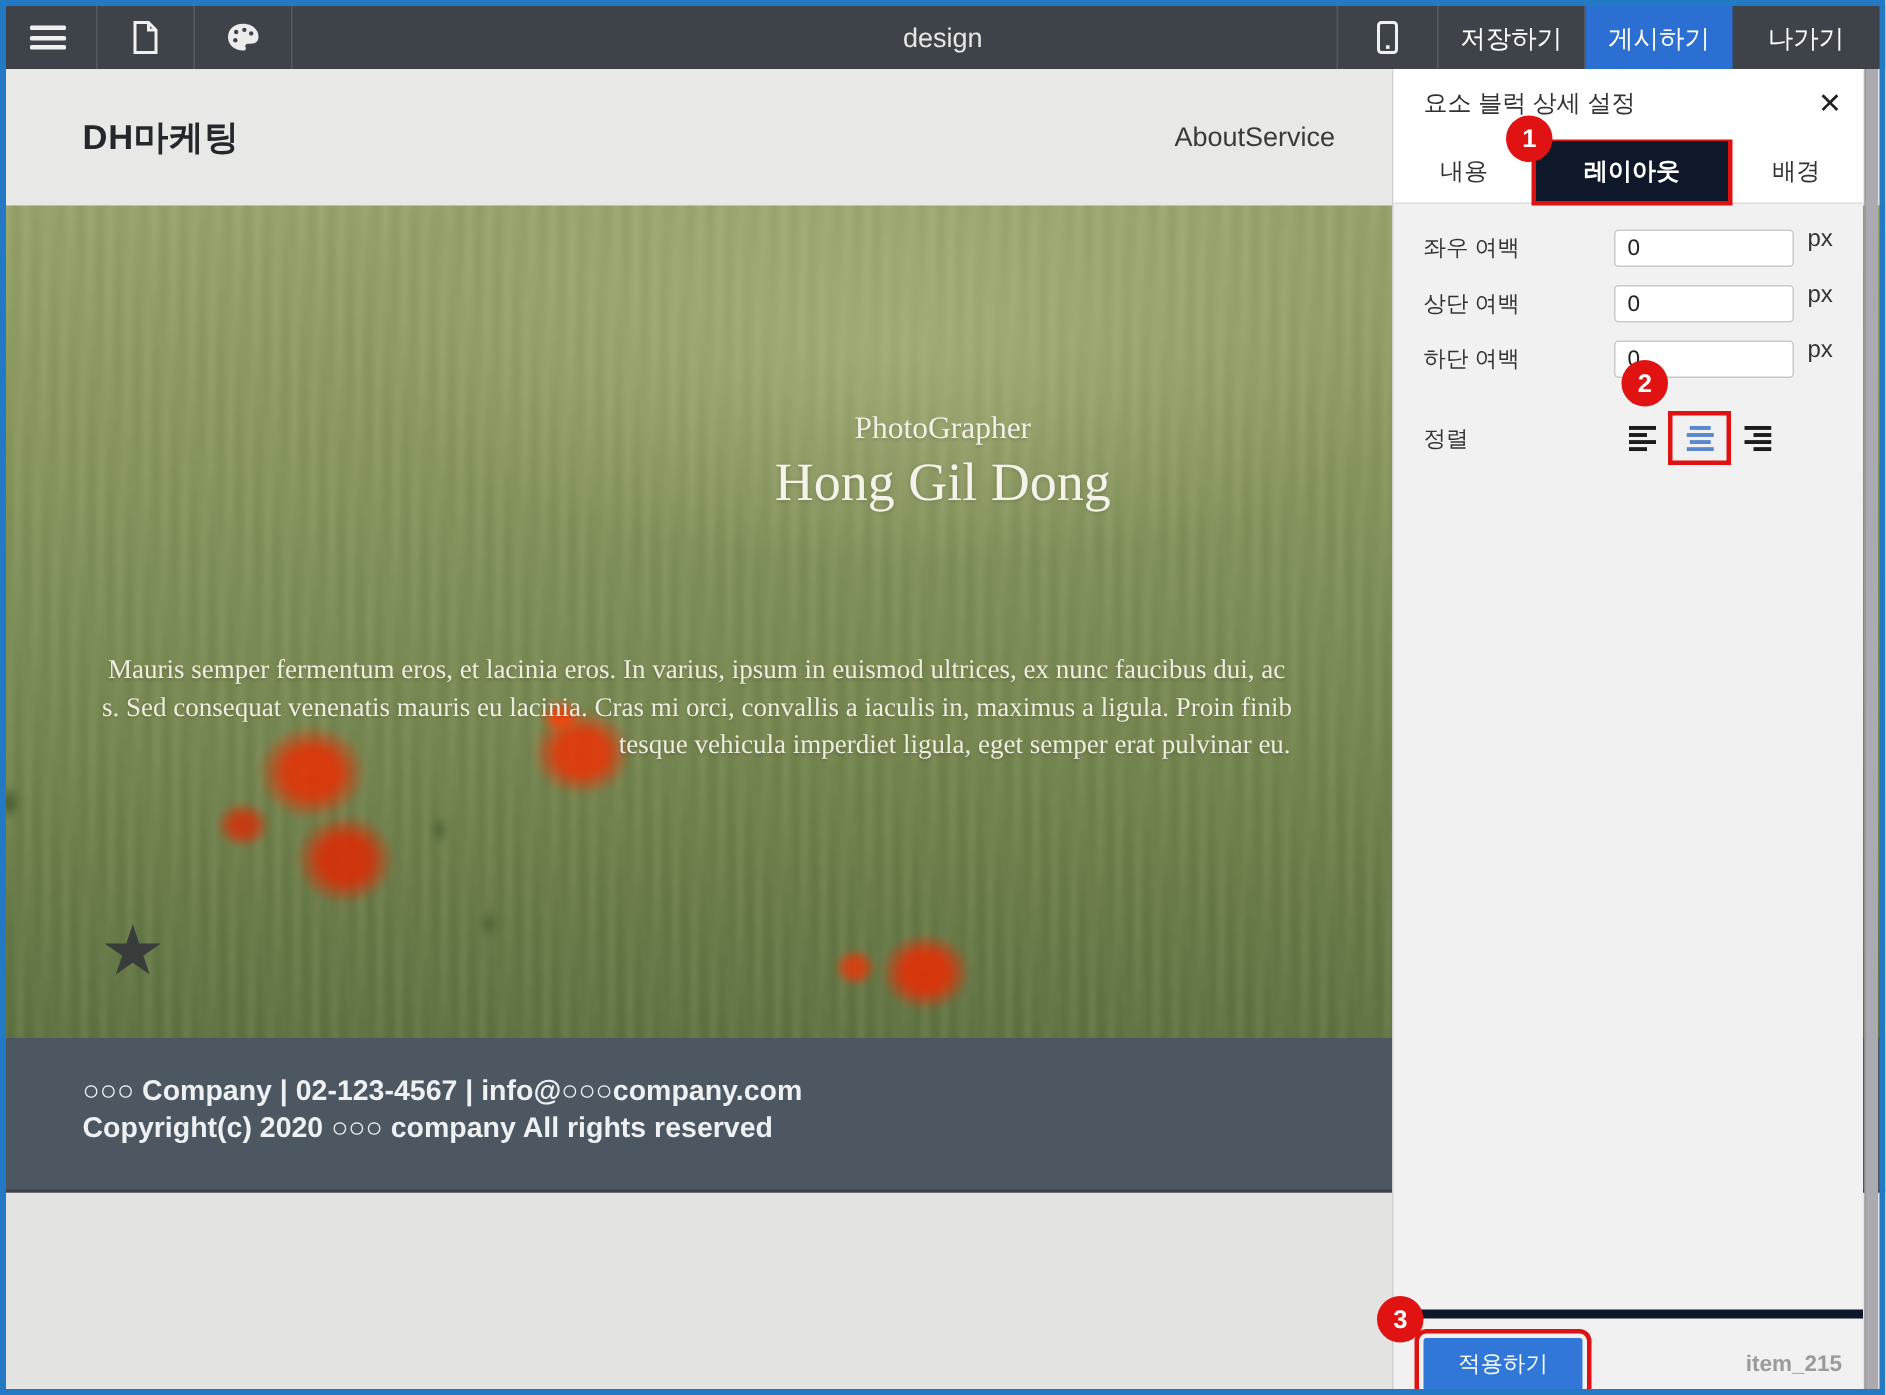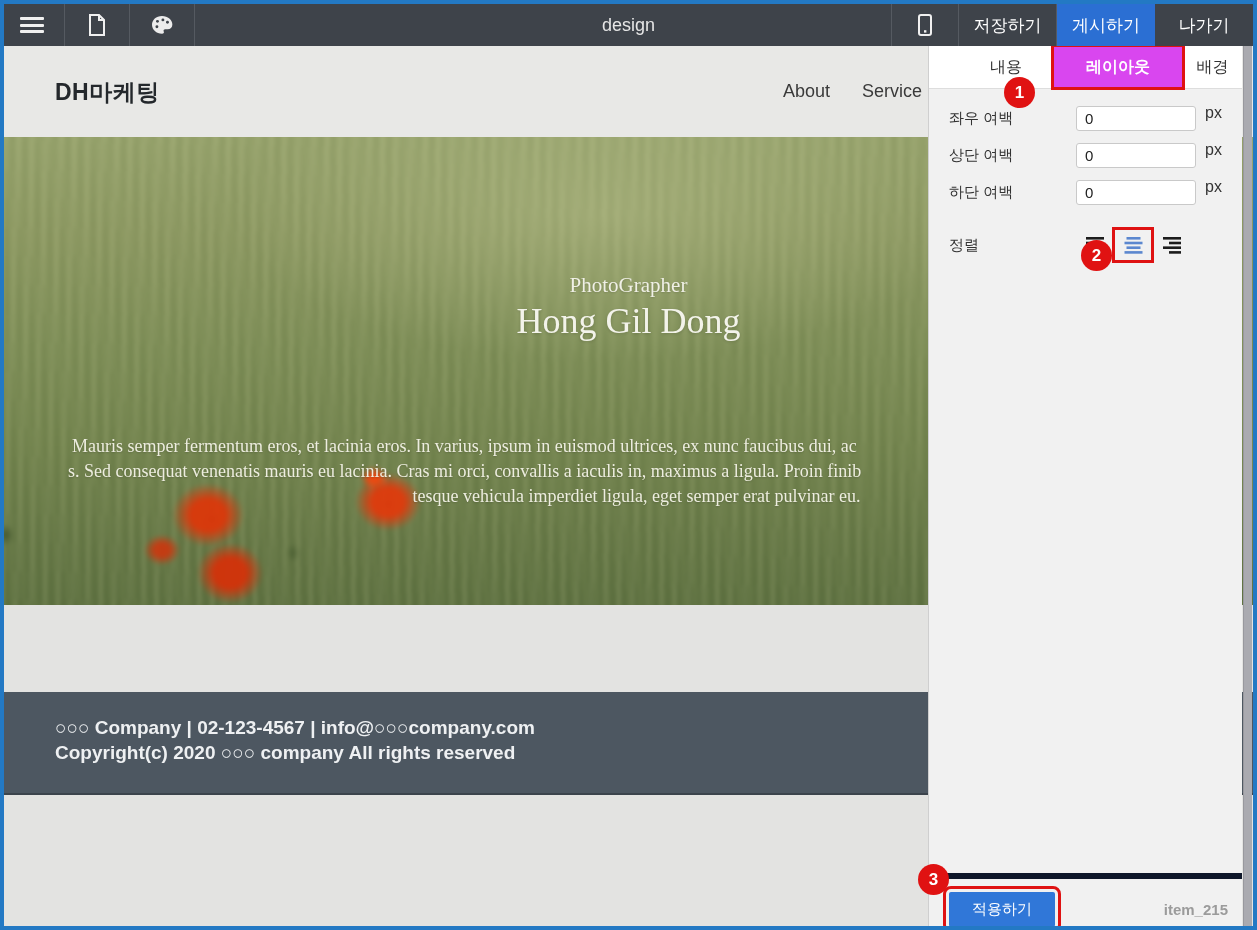--- a/index.html
+++ b/index.html
@@ -19,24 +19,24 @@
   .tb-mobile { width:68px; display:flex; align-items:center; justify-content:center; border-left:1px solid #555a61; border-right:1px solid #555a61; cursor:pointer; }
   .tb-btn { min-width:98px; display:flex; align-items:center; justify-content:center; color:#fff; font-size:17px; cursor:pointer; border-right:1px solid #555a61; padding:0 10px; }
   .tb-btn:last-child { border-right:none; }
   .tb-btn.primary { background:#2b6fd3; border-right:none; }
   .bars { width:24px; height:16px; display:flex; flex-direction:column; justify-content:space-between; }
   .bars span { display:block; height:3px; background:#f0f0f0; border-radius:1px; }
 
   
   .site-header { position:absolute; top:46px; left:0; width:1257px; height:91px; background:#e8e8e6; z-index:1; }
   .logo { position:absolute; left:55px; top:50%; transform:translateY(-50%); font-size:23px; font-weight:900; color:#24282c; letter-spacing:.5px; cursor:pointer; }
-  .nav { position:absolute; left:783px; top:0; height:100%; display:flex; align-items:center; gap:32px; }
+  .nav { position:absolute; left:783px; top:0; height:100%; display:flex; align-items:center; }
   .nav a { font-size:18px; color:#3a3a3a; text-decoration:none; cursor:pointer; }
 
-  .hero { position:absolute; top:137px; left:0; width:1257px; height:468px; overflow:hidden; z-index:1; }
+  .hero { position:absolute; top:137px; left:0; width:1257px; height:555px; overflow:hidden; z-index:1; }
   .hero-bg { position:absolute; inset:-10px; filter:blur(2px);
     background-image:
       radial-gradient(ellipse 18px 15px at 384px 351px, rgba(238,72,16,.95) 30%, rgba(238,72,16,0) 75%),
       radial-gradient(ellipse 50px 44px at 218px 388px, rgba(220,55,10,.95) 35%, rgba(220,55,10,0) 72%),
       radial-gradient(ellipse 46px 42px at 240px 446px, rgba(214,48,8,.93) 35%, rgba(214,48,8,0) 72%),
       radial-gradient(ellipse 26px 22px at 172px 423px, rgba(210,50,10,.85) 30%, rgba(210,50,10,0) 70%),
       radial-gradient(ellipse 46px 40px at 398px 375px, rgba(224,58,12,.95) 35%, rgba(224,58,12,0) 72%),
       radial-gradient(ellipse 42px 36px at 627px 521px, rgba(220,52,10,.95) 35%, rgba(220,52,10,0) 72%),
       radial-gradient(ellipse 20px 18px at 580px 518px, rgba(222,60,14,.9) 30%, rgba(222,60,14,0) 70%),
       radial-gradient(circle 7px at 222px 392px, rgba(50,25,10,.75), rgba(50,25,10,0) 80%),
@@ -63,22 +63,22 @@
   .sf-line { position:absolute; left:55px; white-space:nowrap; color:#eef0f2; font-size:19px; font-weight:bold; }
   .sf1 { top:25px; } .sf2 { top:50px; }
 
   
   .panel { position:absolute; top:46px; left:928px; width:314px; bottom:4px; background:#f1f1f1; border-left:1px solid #cfcfcf; z-index:10; }
   .panel-header { position:relative; height:47px; background:#fff; display:flex; align-items:center; }
   .panel-title { margin-left:20px; font-size:16px; color:#333; }
   .panel-close { position:absolute; right:14px; top:50%; transform:translateY(-50%); font-size:19px; color:#222; cursor:pointer; line-height:1; }
   .tabs { display:flex; height:43px; background:#fff; border-bottom:1px solid #ddd; }
   .tab { display:flex; align-items:center; justify-content:center; font-size:16px; color:#333; cursor:pointer; }
-  .tab.t1 { width:94px;margin-left:30px; } .tab.t2 { width:130px; } .tab.t3 { flex:1; }
-  .tab.active { background:#d946ef; color:#fff; font-weight:bold; outline:3px solid #df1212; outline-offset:-1px; }
+  .tab.t1 { width:94px; } .tab.t2 { width:130px; } .tab.t3 { flex:1; }
+  .tab.active { background:#0f172a; color:#fff; font-weight:bold; outline:3px solid #df1212; outline-offset:-1px; }
 
   .panel-body { padding:16px 0 0 0; }
   .row { display:flex; align-items:center; margin:0 0 11px 20px; height:26px; }
   .row .lbl { width:127px; font-size:15px; color:#333; }
   .row input { width:120px; height:25px; border:1px solid #c9c9c9; border-radius:3px; background:#fff; font-size:15px; color:#222; padding-left:8px; font-family:"Liberation Sans", sans-serif; }
   .row .unit { margin-left:9px; font-size:16px; color:#333; position:relative; top:-5px; }
   .row.align-row { margin-top:27px; }
   .align-group { display:flex; align-items:center; gap:9px; margin-left:8px; }
   .align-btn { width:22px; height:20px; display:flex; align-items:center; justify-content:center; cursor:pointer; background:none; border:none; padding:0; }
   .align-wrap { outline:3px solid #df1212; padding:5px 7px; display:flex; align-items:center; justify-content:center; }
@@ -160,20 +160,24 @@
           <rect x="6" y="16.2" width="2.4" height="2.4" fill="#f0f0f0"></rect>
         </svg>
       </div>
       <div class="tb-btn">저장하기</div>
       <div class="tb-btn primary">게시하기</div>
       <div class="tb-btn">나가기</div>
     </div>
   </div>
 
   <div class="panel">
+    <div class="panel-header">
+      <span class="panel-title">요소 블럭 상세 설정</span>
+      <span class="panel-close">✕</span>
+    </div>
 
     <div class="tabs">
       <div class="tab t1">내용</div>
       <div class="tab t2 active">레이아웃</div>
       <div class="tab t3">배경</div>
     </div>
 
     <div class="panel-body">
       <div class="row">
         <span class="lbl">좌우 여백</span>

